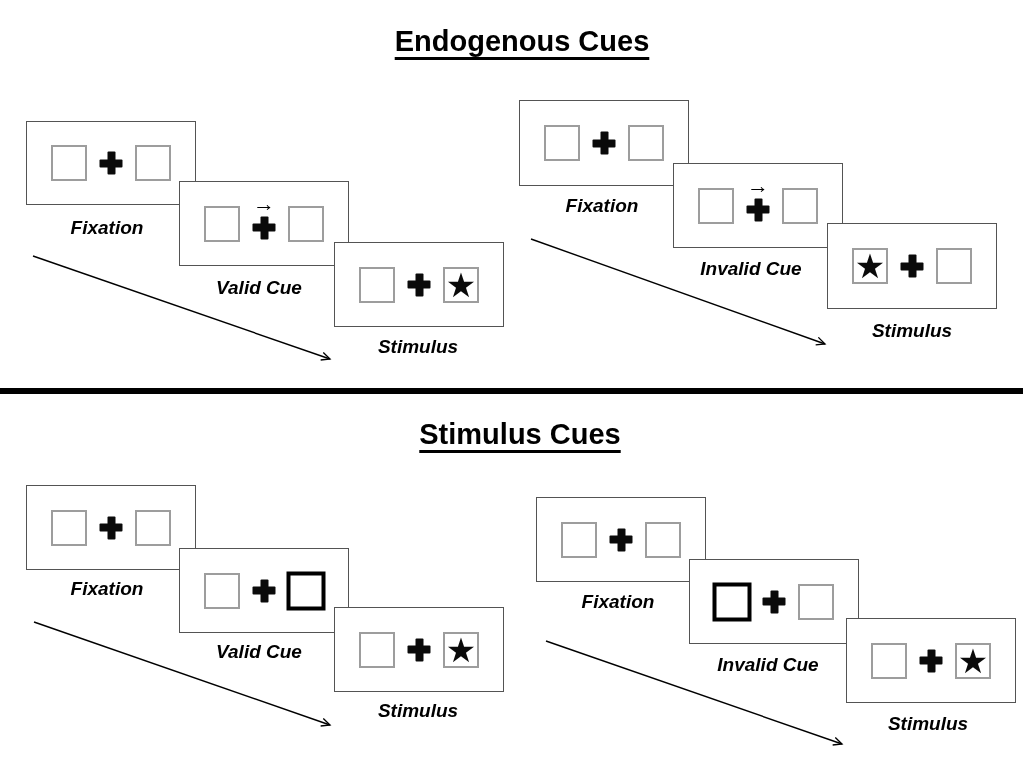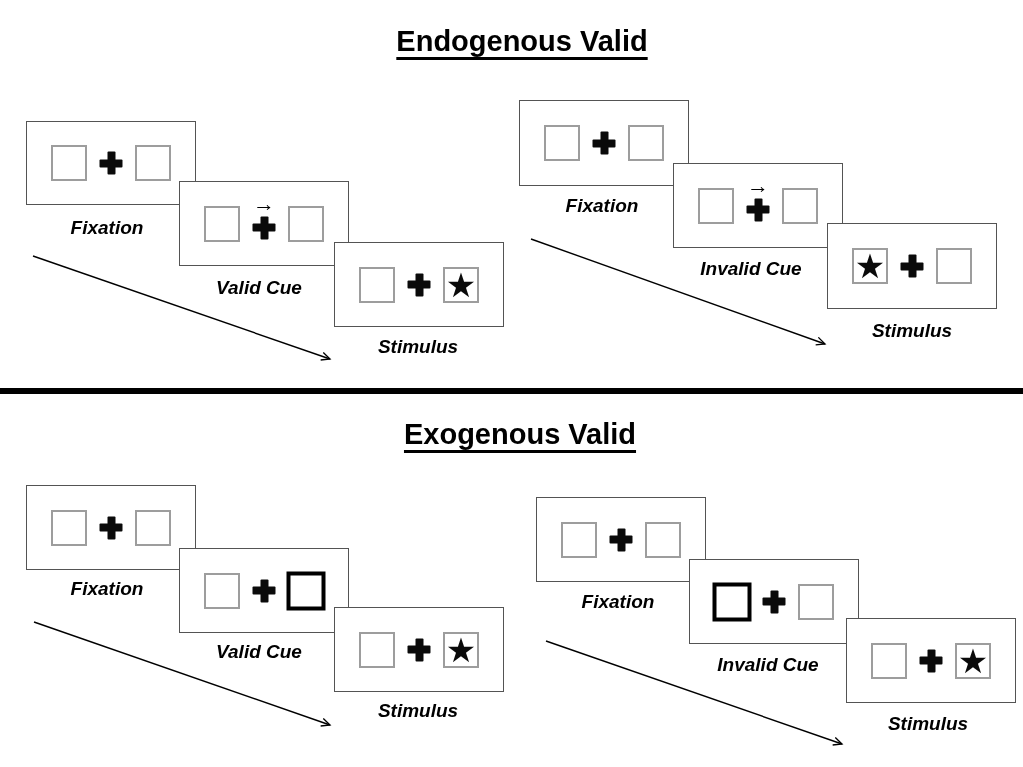--- a/index.html
+++ b/index.html
@@ -58,21 +58,21 @@
         <path d="M0.5,0.5 L9,4.5 L0.5,8.5" fill="none" stroke="#000" stroke-width="1.3"></path>
       </marker>
     </defs>
     <line x1="33" y1="256" x2="330" y2="359" stroke="#000" stroke-width="1.4" marker-end="url(#ah)"></line>
     <line x1="531" y1="239" x2="825" y2="344" stroke="#000" stroke-width="1.4" marker-end="url(#ah)"></line>
     <line x1="34" y1="622" x2="330" y2="725" stroke="#000" stroke-width="1.4" marker-end="url(#ah)"></line>
     <line x1="546" y1="641" x2="842" y2="744" stroke="#000" stroke-width="1.4" marker-end="url(#ah)"></line>
   </svg>
 
   <div>
-    <div class="section-title" style="left:522px; top:25px;">Endogenous Valid</div>
+    <div class="section-title" style="left:522px; top:25px;">Endogenous Cues</div>
 
     <div>
       <div class="panel" style="left:26px; top:121px; height:84px;">
         <div class="box left"></div>
         <div class="cross"></div>
         <div class="box right"></div>
       </div>
       <div class="panel-label" style="left:107px; top:217px;">Fixation</div>
 
       <div class="panel" style="left:179px; top:181px;">
@@ -116,21 +116,21 @@
         <div class="cross"></div>
         <div class="box right"></div>
       </div>
       <div class="panel-label" style="left:912px; top:320px;">Stimulus</div>
     </div>
   </div>
 
   <div class="divider" style="top:388px;"></div>
 
   <div>
-    <div class="section-title" style="left:520px; top:418px;">Exogenous Valid</div>
+    <div class="section-title" style="left:520px; top:418px;">Stimulus Cues</div>
 
     <div>
       <div class="panel" style="left:26px; top:485px;">
         <div class="box left"></div>
         <div class="cross"></div>
         <div class="box right"></div>
       </div>
       <div class="panel-label" style="left:107px; top:578px;">Fixation</div>
 
       <div class="panel" style="left:179px; top:548px;">

